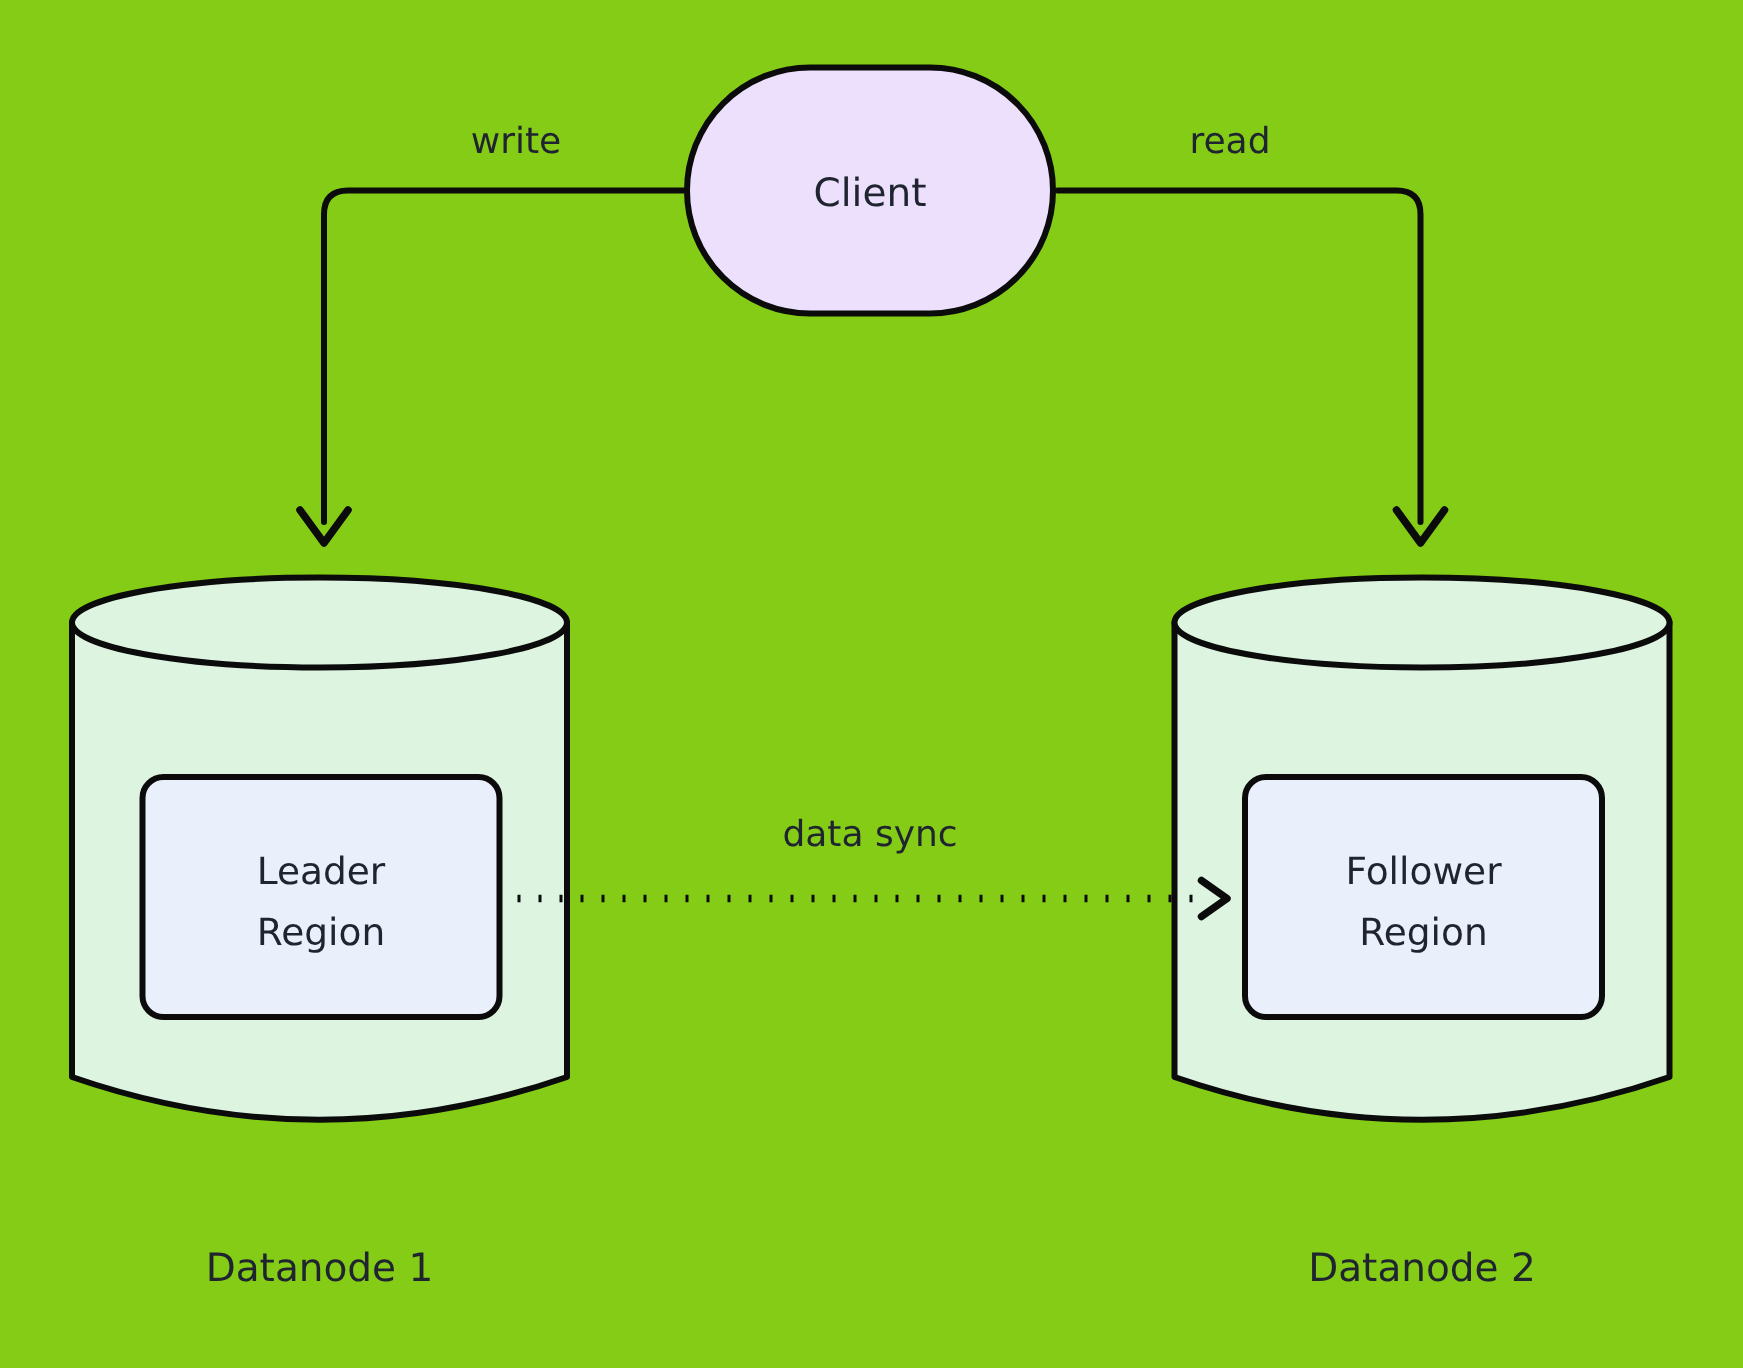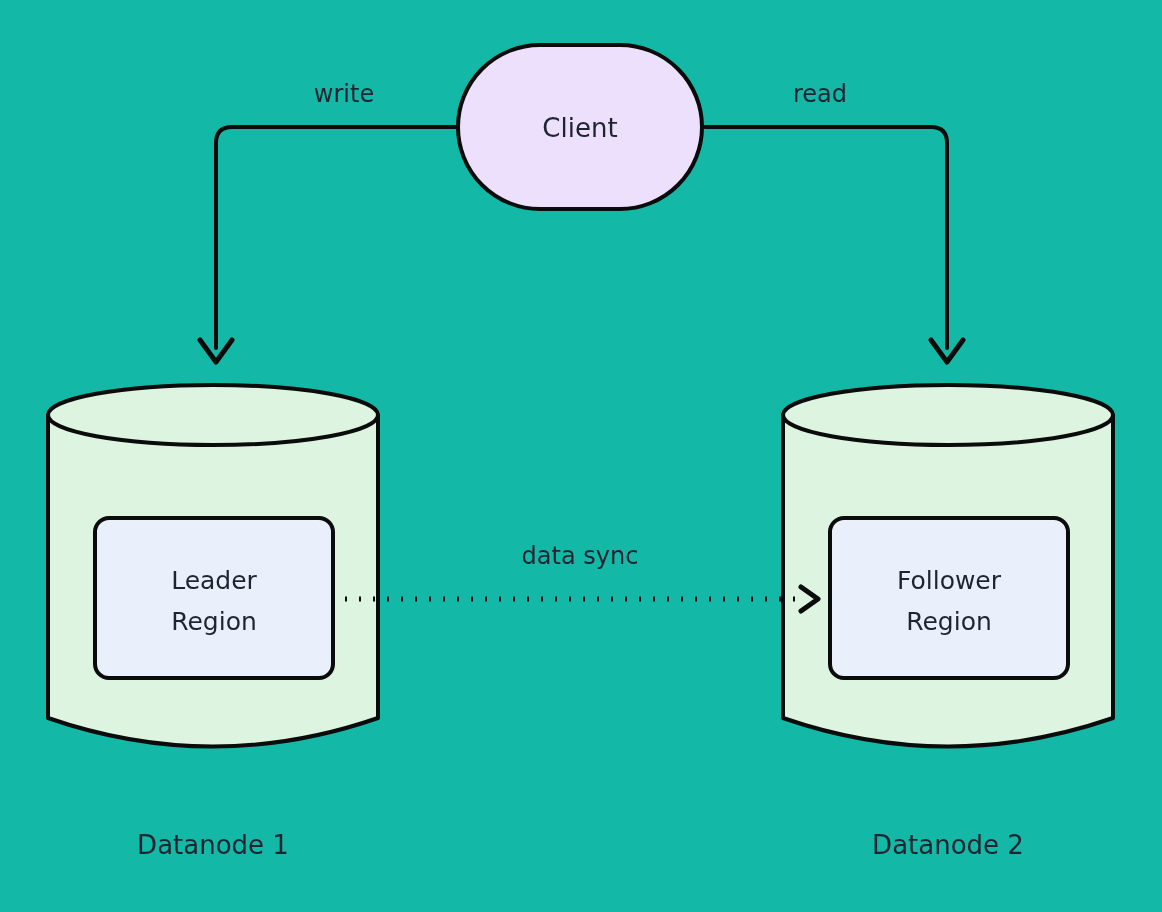--- a/index.html
+++ b/index.html
@@ -10,21 +10,21 @@
   body {
     width: 1162px;
     height: 912px;
     font-family: "DejaVu Sans", sans-serif;
     overflow: hidden;
   }
   #diagram-root {
     position: relative;
     width: 1162px;
     height: 912px;
-    background: #14b8a6;
+    background: #84cc16;
   }
   svg.canvas {
     position: absolute;
     top: 0;
     left: 0;
     width: 1162px;
     height: 912px;
   }
   text {
     font-family: "DejaVu Sans", sans-serif;

